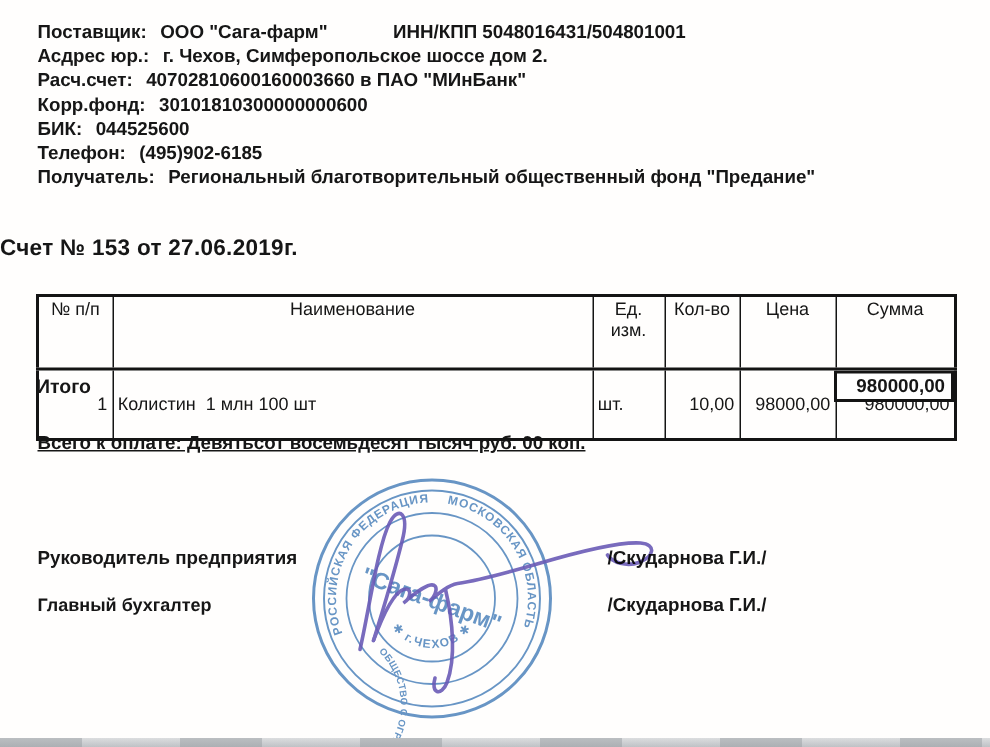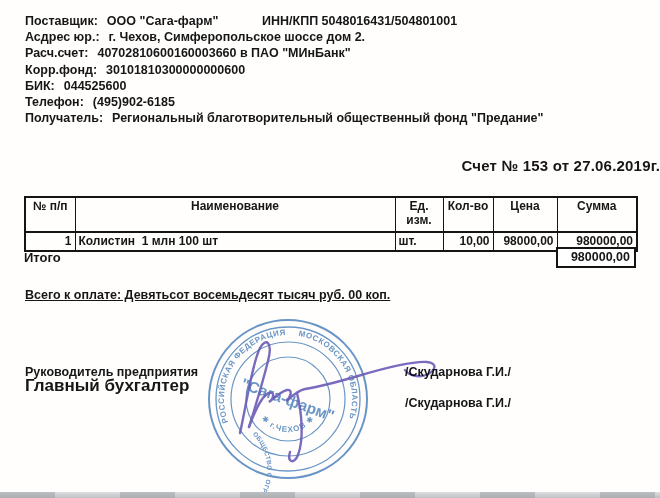--- a/index.html
+++ b/index.html
@@ -8,46 +8,46 @@
     background:#fffefd; color:#161616;
     font-family:"Liberation Sans","DejaVu Sans",sans-serif;
     font-weight:700;
   }
   
   .hdr{position:absolute; left:25px; top:13px; font-size:12.5px; line-height:16.2px;}
   .hline{white-space:nowrap;}
   .hline .lbl{margin-right:9px;}
   .inn{position:absolute; left:237px; top:0;}
   
-  .title{position:absolute; left:0; top:157px; width:660px; text-align:right; font-size:15px; letter-spacing:.2px;}
+  .title{position:absolute; left:0; top:157px; width:660px; text-align:left; font-size:15px; letter-spacing:.2px;}
   
   table.items{
     position:absolute; left:24px; top:196px; width:612px;
     border-collapse:collapse; table-layout:fixed;
     border:2px solid #141414; font-size:12px;
   }
-  table.items th, table.items td{border:1px solid #141414; padding:0 3px; font-weight:700;}
+  table.items th, table.items td{border:1px solid #141414; padding:14px 3px; font-weight:400;}
   table.items thead th{height:31px; vertical-align:top; padding-top:2px; line-height:13.5px; border-bottom:2px solid #141414; text-align:center;}
   table.items tbody td{height:17px; line-height:15px;}
   .pre{white-space:pre-line;margin-left:19px;}
   .ta-r{text-align:right;} .ta-l{text-align:left;} .ta-c{text-align:left;}
   .c-name{white-space:pre-wrap;}
   
   .total-label{position:absolute; left:24px; top:250px; width:528px; text-align:left; font-size:13px;}
   .total-box{
     position:absolute; left:556px; top:247px; width:80px; height:21px; box-sizing:border-box;
     border:2px solid #141414; line-height:17px; text-align:right; padding-right:4px; font-size:12.5px;
     background:#fff;
   }
   
   .amount-line{position:absolute; left:25px; top:288px; font-size:12.5px;text-decoration:underline;}
   .vat-line{position:absolute; left:25px; top:314px; font-size:12.5px;}
   .sig-role-1{position:absolute; left:25px; top:365px; font-size:12.5px;}
   .sig-name-1{position:absolute; left:405px; top:365px; font-size:12.5px;}
-  .sig-role-2{position:absolute; left:25px; top:376px; font-size:17px;}
+  .sig-role-2{position:absolute; left:25px; top:396px; font-size:12px;}
   .sig-name-2{position:absolute; left:405px; top:396px; font-size:12.5px;}
   
   .stamp-svg{position:absolute; left:200px; top:311px; mix-blend-mode:multiply; opacity:.85;}
   .stamp-svg text{font-family:"Liberation Sans","DejaVu Sans",sans-serif; font-weight:700;}
   .stamp-center-text{font-family:"Liberation Serif","DejaVu Serif",serif;}
   
   .scan-edge{
     position:absolute; left:0; bottom:0; width:660px; height:6px;
     background:
       repeating-linear-gradient(90deg, rgba(150,155,160,.55) 0 55px, rgba(150,155,160,.15) 55px 120px),

